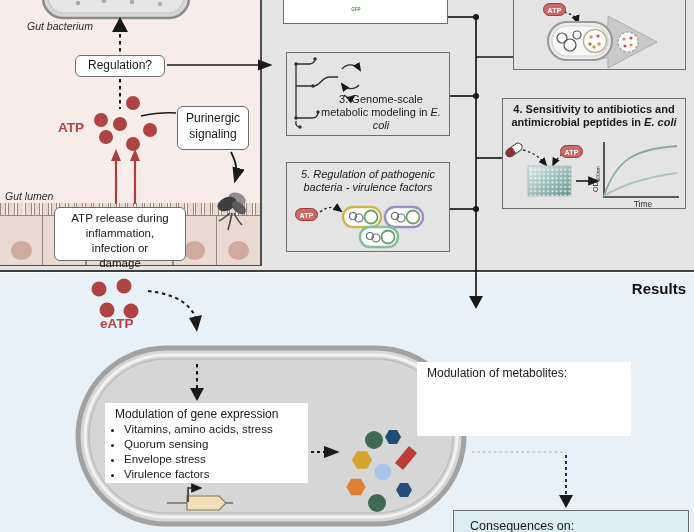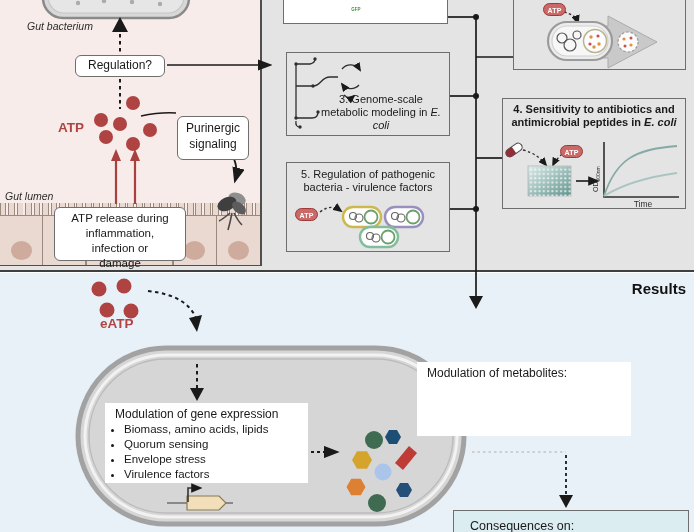--- a/index.html
+++ b/index.html
@@ -283,37 +283,37 @@
       <polygon points="559,495 573,495 566,508" fill="#1a1a1a"></polygon>
     </g>
   </svg>
 
   <div class="lbl-it" style="left:27px;top:20px;width:120px;">Gut bacterium</div>
 
   <div class="wbox center" style="left:75px;top:55px;width:90px;height:22px;font-size:12px;line-height:19px;">Regulation?</div>
 
   <div class="red-lbl" style="left:58px;top:120px;font-size:13.5px;">ATP</div>
 
-  <div class="wbox center" style="left:177px;top:116px;width:72px;height:44px;font-size:12px;line-height:1.3;padding-top:4px;">Purinergic signaling</div>
+  <div class="wbox center" style="left:177px;top:106px;width:72px;height:44px;font-size:12px;line-height:1.3;padding-top:4px;">Purinergic signaling</div>
 
   <div class="lbl-it" style="left:5px;top:190px;width:80px;">Gut lumen</div>
 
   <div class="wbox center" style="left:54px;top:207px;width:132px;height:54px;font-size:11.5px;line-height:1.3;padding:3px 16px;">ATP release during inflammation, infection or damage</div>
 
   <div class="wbox" style="left:283px;top:-30px;width:165px;height:54px;"></div>
   <div class="gfp-lbl">GFP</div>
 
   <div class="wbox" style="left:286px;top:52px;width:164px;height:84px;background:transparent;">
     <div class="boxtitle center" style="position:absolute;left:28px;top:40px;width:132px;">
       <span>3. Genome-scale metabolic modeling in</span>
       <span class="ital">E. coli</span>
     </div>
   </div>
 
-  <div class="wbox" style="left:286px;top:162px;width:164px;height:90px;background:transparent;">
+  <div class="wbox" style="left:286px;top:162px;width:164px;height:90px;background:transparent;font-style:italic;">
     <div class="boxtitle center" style="position:absolute;left:4px;top:5px;width:154px;">5. Regulation of pathogenic bacteria - virulence factors</div>
   </div>
   <div class="atp-badge" style="left:295px;top:208px;">ATP</div>
 
   <div class="wbox" style="left:513px;top:-36px;width:173px;height:106px;background:transparent;"></div>
   <div class="atp-badge" style="left:543px;top:3px;">ATP</div>
 
   <div class="wbox" style="left:502px;top:98px;width:184px;height:111px;background:transparent;font-weight:bold;">
     <div class="boxtitle center" style="position:absolute;left:4px;top:4px;width:174px;">
       <span>4. Sensitivity to antibiotics and antimicrobial peptides in</span>
@@ -326,21 +326,21 @@
   </div>
   <div class="timelabel">Time</div>
 
   <div class="results">Results</div>
 
   <div class="red-lbl" style="left:100px;top:316px;font-size:13.5px;">eATP</div>
 
   <div class="softbox" style="left:105px;top:403px;width:203px;height:80px;">
     <div style="font-size:12px;margin:4px 0 0 10px;">Modulation of gene expression</div>
     <ul class="bullets">
-      <li>Biomass, amino acids, lipids</li>
+      <li>Vitamins, amino acids, stress</li>
       <li>Quorum sensing</li>
       <li>Envelope stress</li>
       <li>Virulence factors</li>
     </ul>
   </div>
 
   <div class="softbox" style="left:417px;top:362px;width:214px;height:74px;">
     <div style="font-size:12px;margin:4px 0 0 10px;">Modulation of metabolites:</div>
   </div>
 

